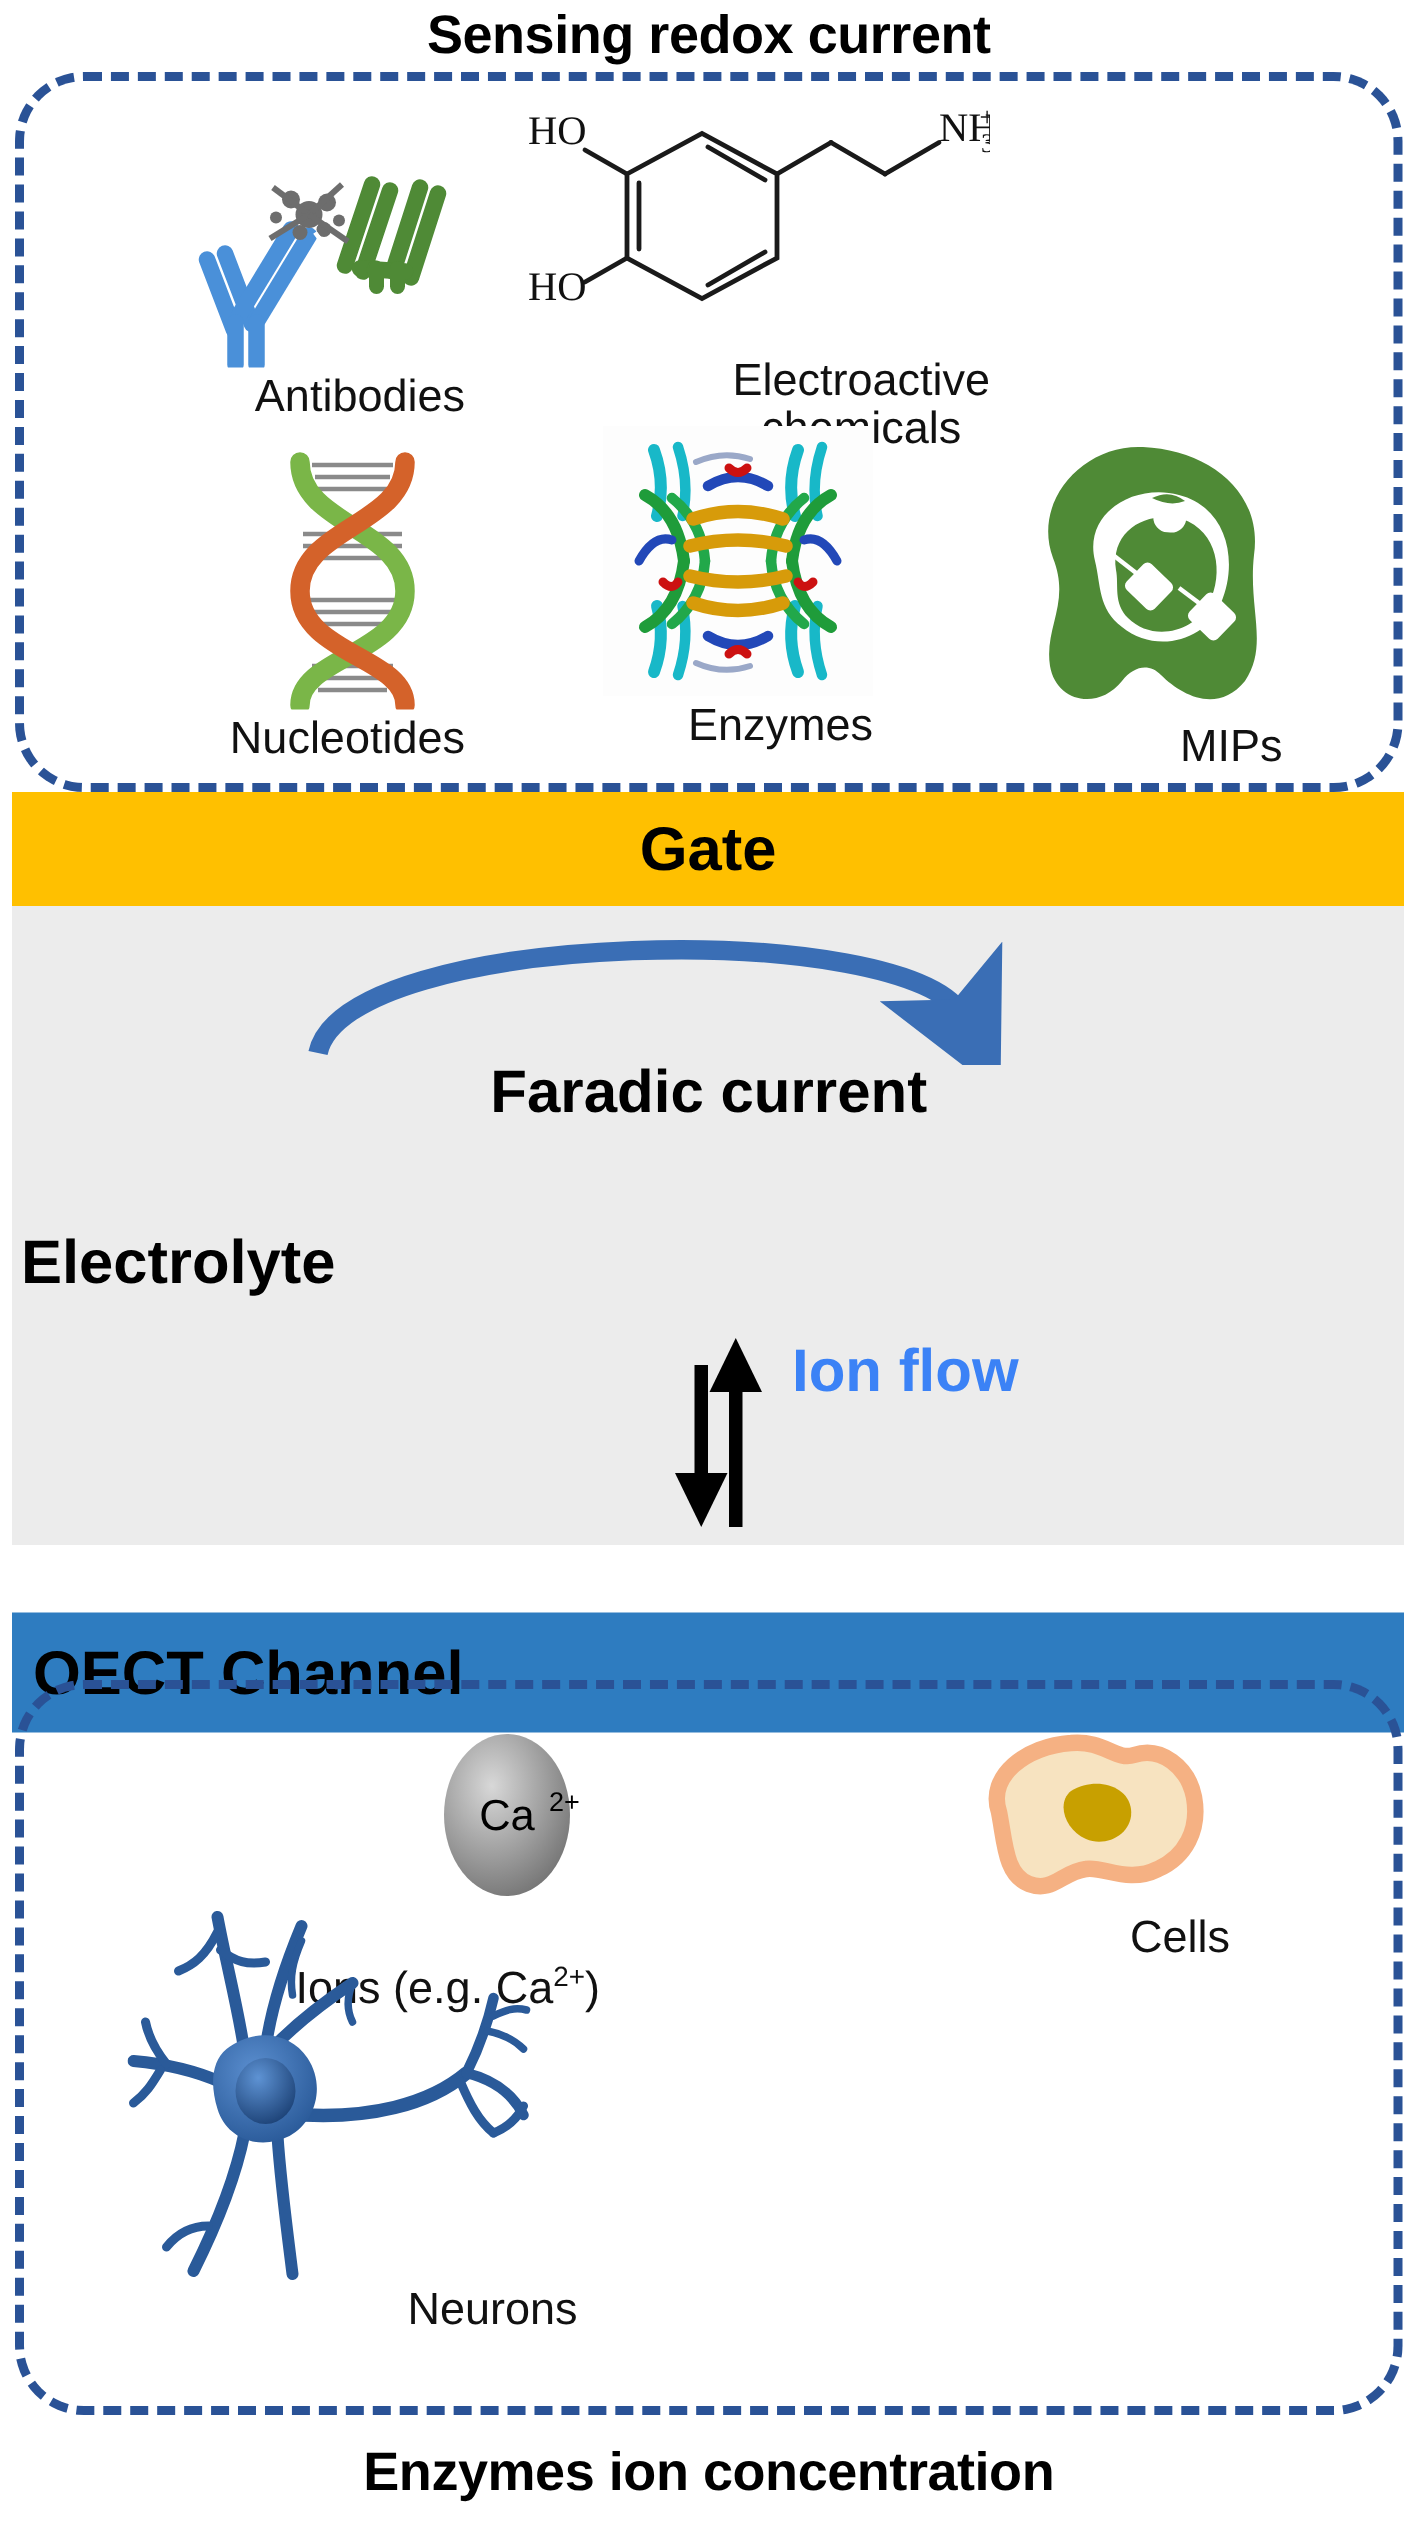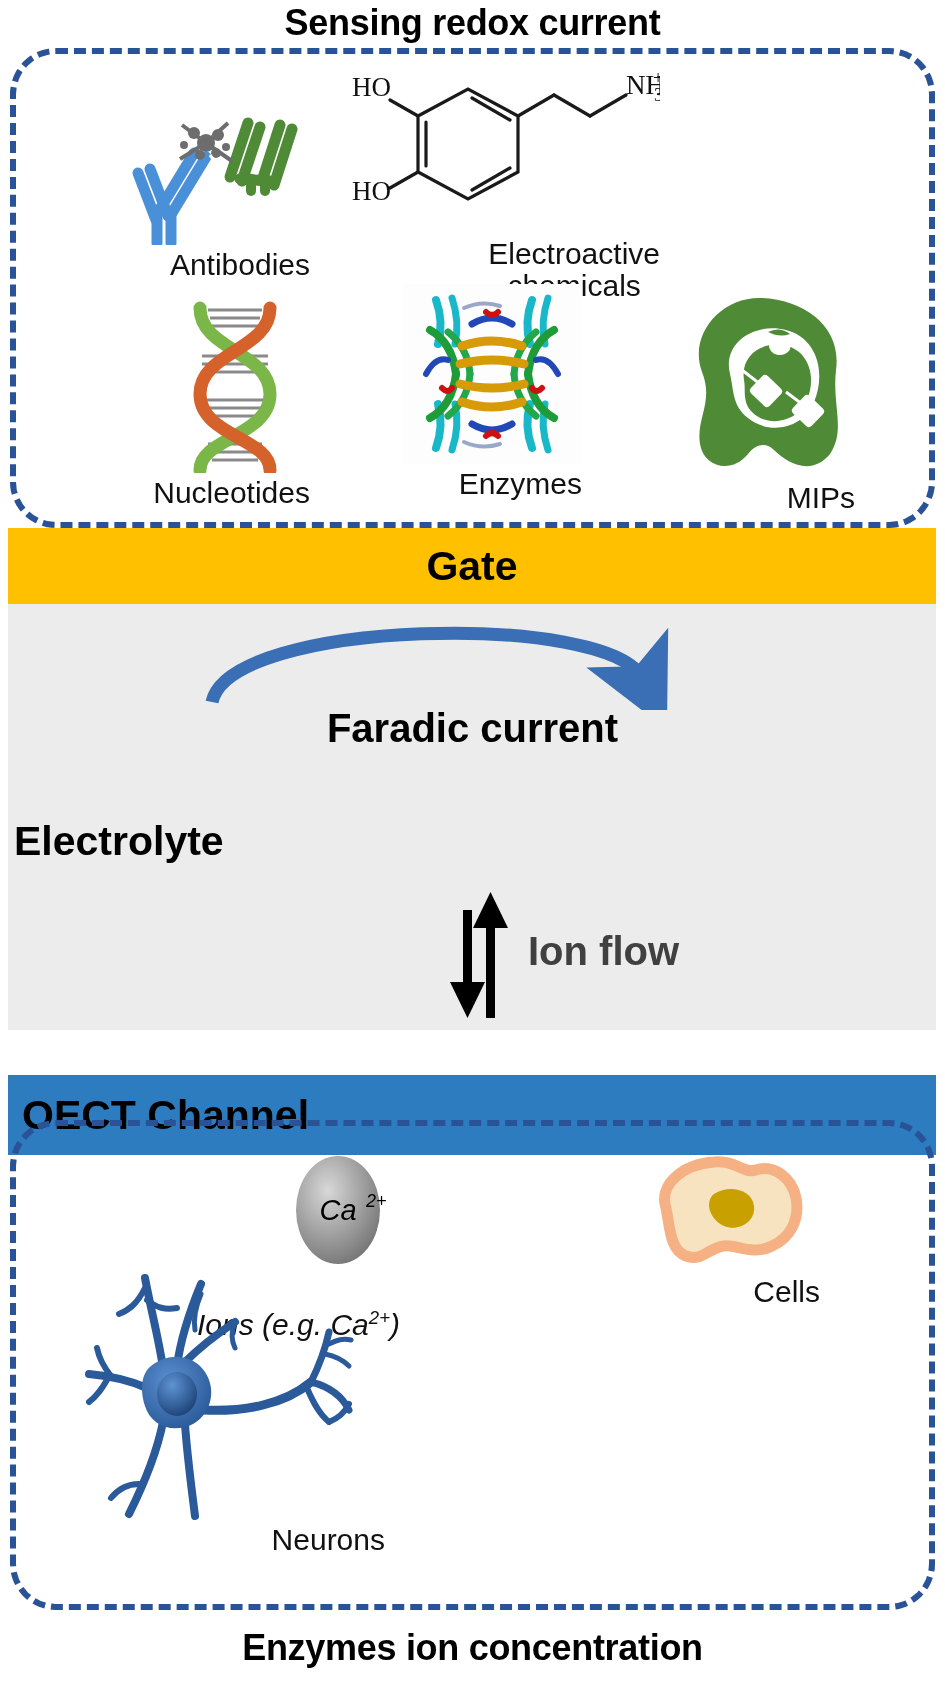--- a/index.html
+++ b/index.html
@@ -90,21 +90,21 @@
 
   
   #ion-arrows {
     position: absolute;
     left: 448px; top: 890px;
     width: 70px; height: 130px;
   }
   #ion-flow-label {
     position: absolute;
     left: 528px; top: 892px;
-    font-size: 40px; font-weight: bold; color: #404040; margin-top: 37px;
+    font-size: 40px; font-weight: bold; color: #3b82f6;
   }
 
   
   .cell {
     position: absolute;
     display: flex;
     flex-direction: column;
     align-items: flex-end;
   }
   .cell .art { display: block; }
@@ -118,21 +118,21 @@
   }
 
   
   #cell-antibodies   { left: 70px;  top: 95px;  width: 240px; }
   #cell-electro      { left: 330px; top: 64px;  width: 330px; }
   #cell-nucleotides  { left: 70px;  top: 298px; width: 240px; }
   #cell-enzymes      { left: 352px; top: 284px; width: 230px; }
   #cell-mips         { left: 595px; top: 288px; width: 260px; }
 
   
-  #cell-ions    { left: 120px; top: 1150px; width: 280px; font-style: italic; }
+  #cell-ions    { left: 120px; top: 1150px; width: 280px; }
   #cell-cells   { left: 540px; top: 1150px; width: 280px; }
   #cell-neurons { left: 55px;  top: 1270px; width: 330px; }
   #cell-organs  { left: 560px; top: 1290px; width: 330px; }
 
   .sup { font-size: 0.62em; vertical-align: super; }
 </style>
 </head>
 <body>
 
 <div id="fig">

